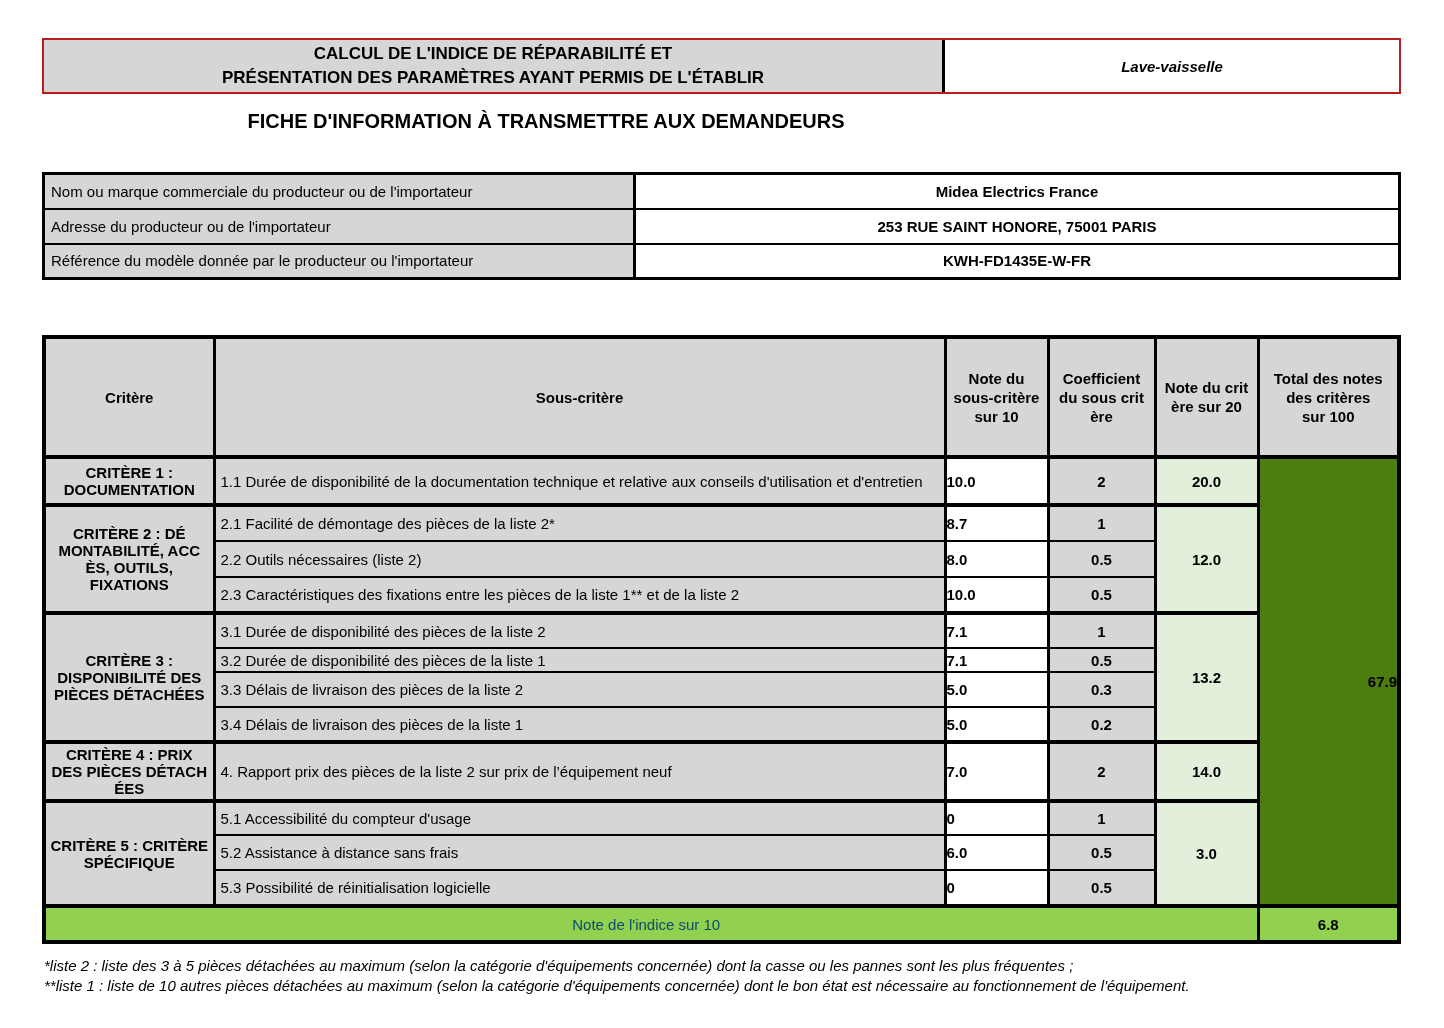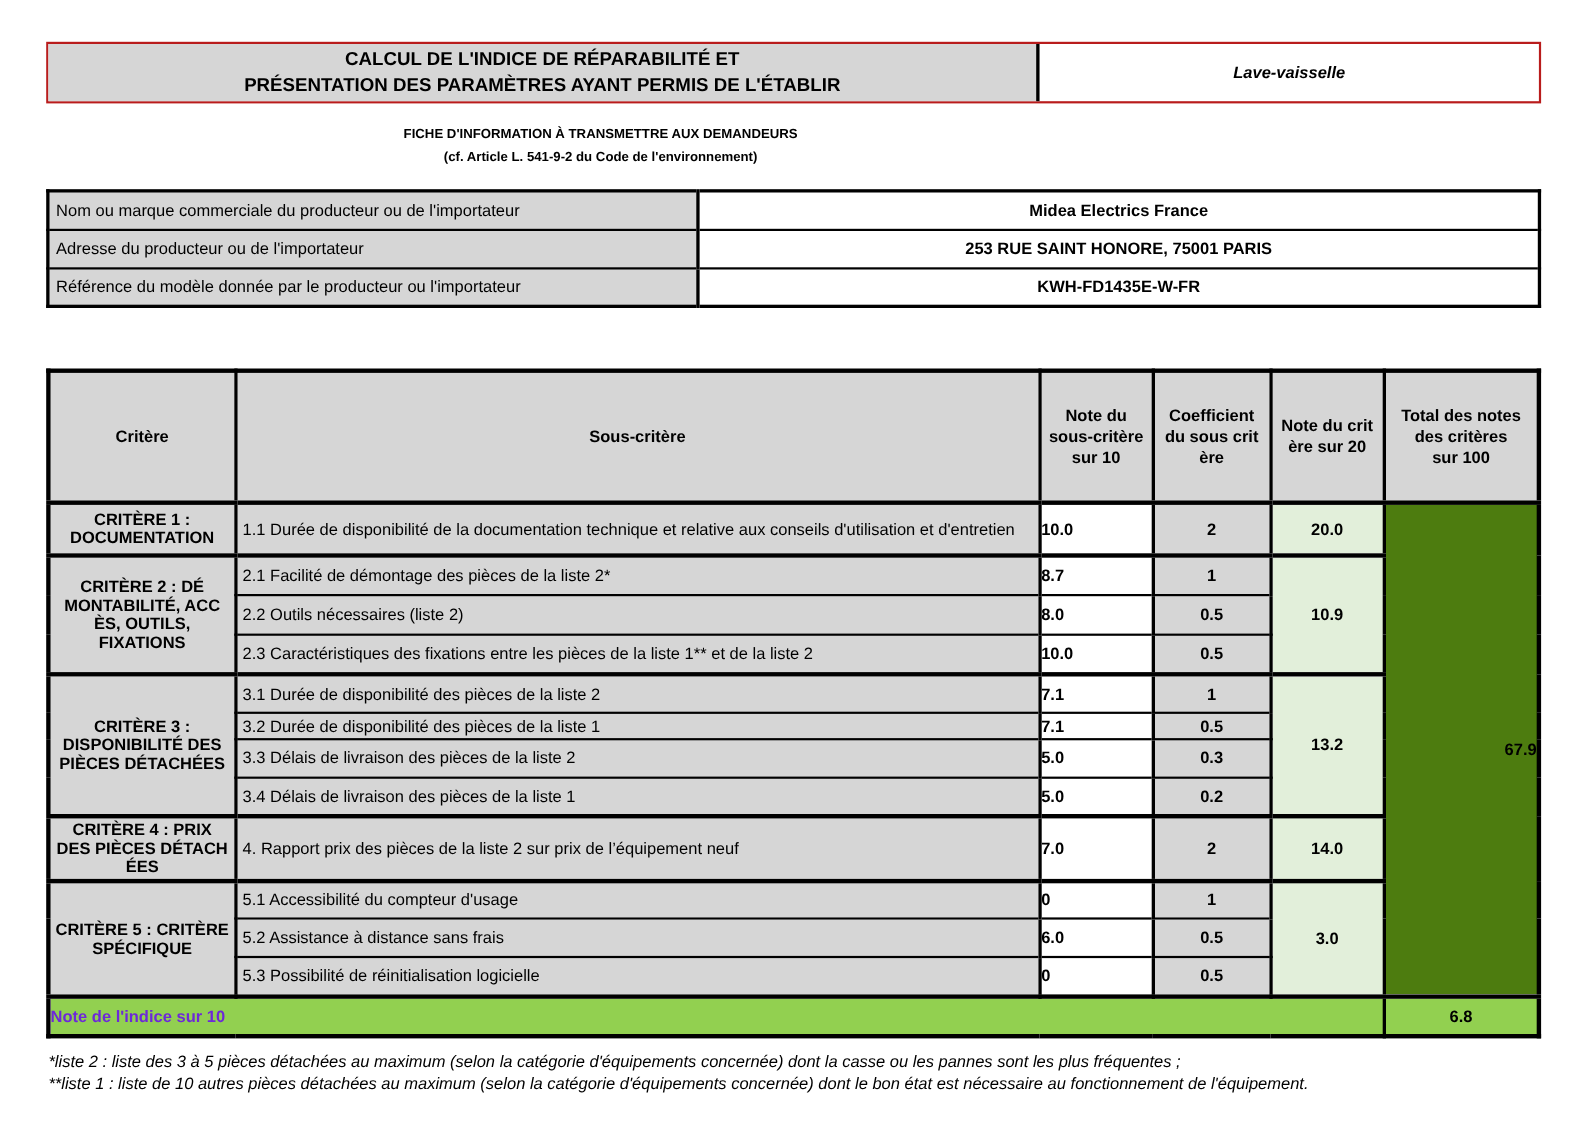--- a/index.html
+++ b/index.html
@@ -20,21 +20,21 @@
     text-align: center; font-weight: bold; font-size: 17px; line-height: 24px;
   }
   .header-product {
     flex: 1; display: flex; align-items: center; justify-content: center;
     font-style: italic; font-weight: bold; font-size: 15px;
   }
 
   
   .subtitle {
     position: absolute; left: 46px; top: 111px; width: 1000px;
-    text-align: center; font-weight: bold; font-size: 12px; line-height: 21px;
+    text-align: center; font-weight: bold; font-size: 20px; line-height: 21px;
   }
 
   
   .info-table {
     position: absolute; left: 42px; top: 172px; width: 1359px;
     border-collapse: collapse; table-layout: fixed; border: 3px solid #000;
   }
   .info-table td { border: 2px solid #000; height: 35px; font-size: 15px; vertical-align: middle; }
   .info-label { background: #d6d6d6; padding-left: 6px; border-right: 3px solid #000 !important; }
   .info-value { text-align: center; font-weight: bold; background: #fff; }
@@ -56,22 +56,22 @@
   .cell-crit {
     background: #d6d6d6; font-weight: bold; text-align: center;
     white-space: pre-line; font-size: 14px; line-height: 17px;
   }
   .cell-sous { background: #d6d6d6; text-align: left; padding: 2px 5px; line-height: 17px; }
   .cell-note { background: #fff; font-weight: bold; text-align: left; }
   .cell-coef { background: #d6d6d6; font-weight: bold; text-align: center; }
   .cell-n20  { background: #e2efda; font-weight: bold; text-align: center; }
   .cell-total{ background: #4d7c0f; font-weight: bold; text-align: right; }
   .footer-label {
-    background: #92d050; color: #6d28d9; font-weight: bold; font-size: 24px;
-    text-align: left; padding-right: 10px;
+    background: #92d050; color: #0c4a6e; font-weight: normal; font-size: 24px;
+    text-align: center; padding-right: 10px;
   }
   .footer-value { background: #92d050; font-weight: bold; font-size: 24px; text-align: center; }
 
   
   .footnotes {
     position: absolute; left: 44px; top: 956px; width: 1360px;
     font-style: italic; font-size: 15px; line-height: 20px;
   }
 </style>
 </head>
@@ -80,21 +80,20 @@
 <div class="header-band">
   <div class="header-title">
     <div>CALCUL DE L'INDICE DE RÉPARABILITÉ ET</div>
     <div>PRÉSENTATION DES PARAMÈTRES AYANT PERMIS DE L'ÉTABLIR</div>
   </div>
   <div class="header-product">Lave-vaisselle</div>
 </div>
 
 <div class="subtitle">
   <div>FICHE D'INFORMATION À TRANSMETTRE AUX DEMANDEURS</div>
-  <div>(cf. Article L. 541-9-2 du Code de l'environnement)</div>
 </div>
 
 <table class="info-table">
   <colgroup>
       <col style="width:591px">
       <col>
     </colgroup>
   <tbody>
     <tr>
       <td class="info-label">Nom ou marque commerciale du producteur ou de l'importateur</td>
@@ -148,21 +147,21 @@
       <td class="cell-total" rowspan="12">67.9</td>
     </tr>
     <tr class="gt" style="height:36px">
       <td class="cell-crit" rowspan="3">CRITÈRE 2 : DÉ
 MONTABILITÉ, ACC
 ÈS, OUTILS,
 FIXATIONS</td>
       <td class="cell-sous">2.1 Facilité de démontage des pièces de la liste 2*</td>
       <td class="cell-note">8.7</td>
       <td class="cell-coef">1</td>
-      <td class="cell-n20" rowspan="3">10.9</td>
+      <td class="cell-n20" rowspan="3">12.0</td>
     </tr>
     <tr style="height:36px">
       <td class="cell-sous">2.2 Outils nécessaires (liste 2)</td>
       <td class="cell-note">8.0</td>
       <td class="cell-coef">0.5</td>
     </tr>
     <tr style="height:36px">
       <td class="cell-sous">2.3 Caractéristiques des fixations entre les pièces de la liste 1** et de la liste 2</td>
       <td class="cell-note">10.0</td>
       <td class="cell-coef">0.5</td>

